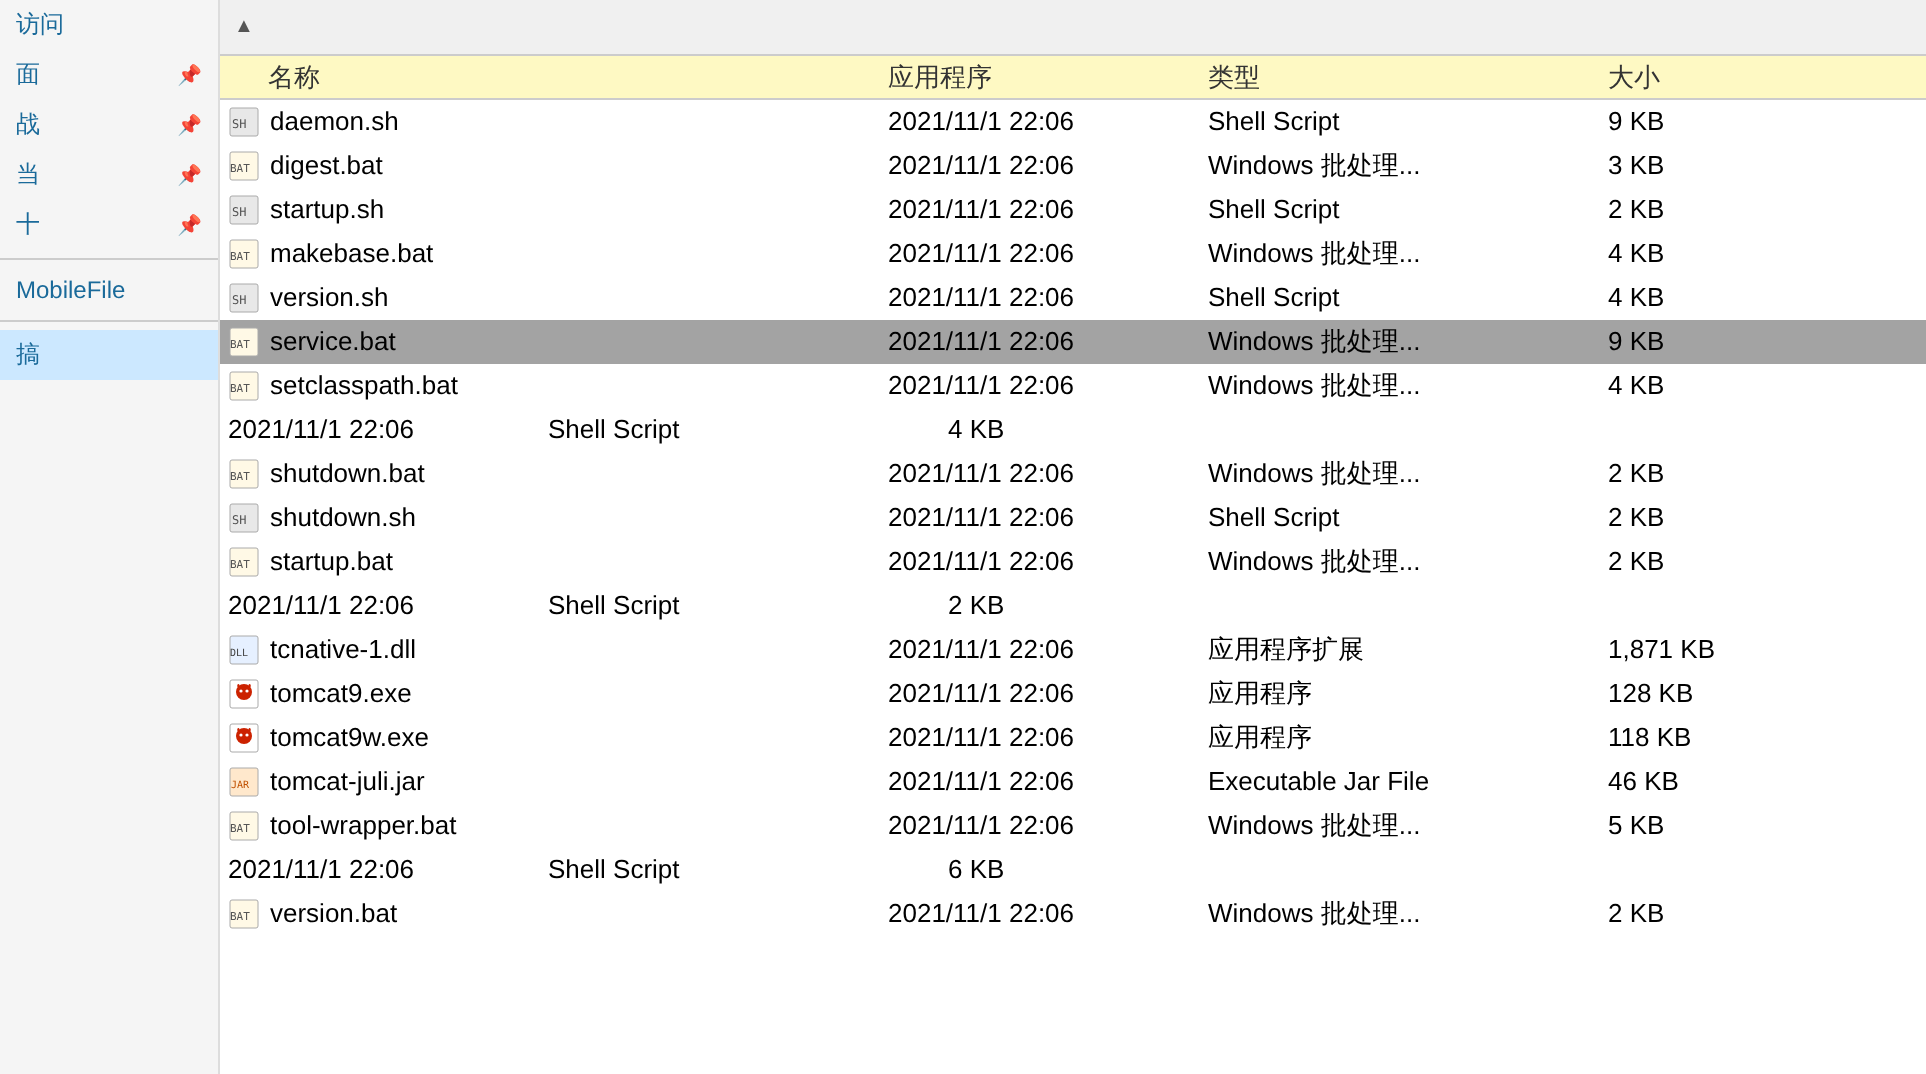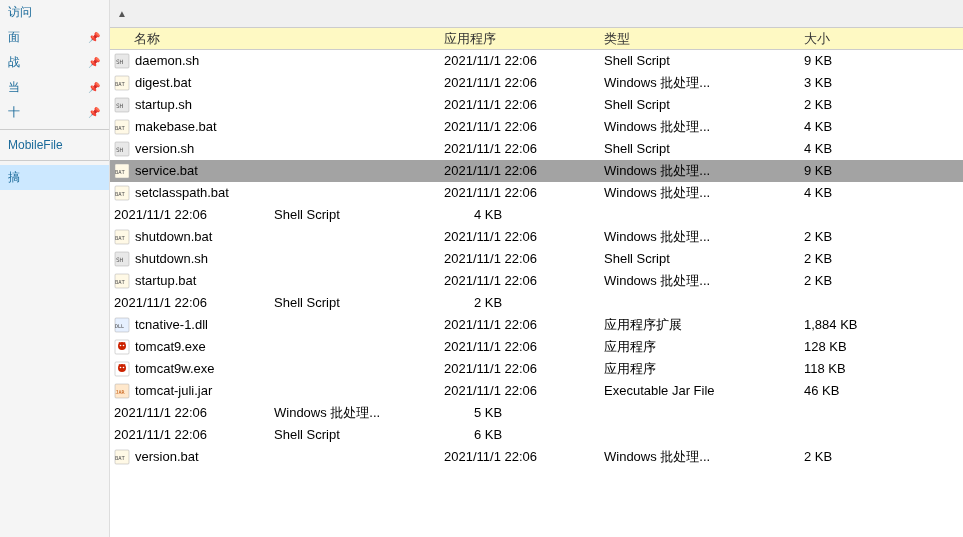--- a/index.html
+++ b/index.html
@@ -361,21 +361,21 @@
             <span class="icon-sh">
               <svg viewBox="0 0 16 16" xmlns="http://www.w3.org/2000/svg">
       <rect x="1" y="1" width="14" height="14" rx="1" fill="#e6f0ff" stroke="#aaa" stroke-width="0.5"></rect>
       <text x="1" y="11" font-size="5" fill="#444" font-family="monospace">DLL</text>
     </svg>
             </span>
             <span>tcnative-1.dll</span>
           </div>
           <div class="file-cell-date">2021/11/1 22:06</div>
           <div class="file-cell-type">应用程序扩展</div>
-          <div class="file-cell-size">1,884 KB</div>
+          <div class="file-cell-size">1,871 KB</div>
         </div>
         <div class="file-row">
           <div class="file-cell-name">
             <span class="icon-sh">
               <svg viewBox="0 0 16 16" xmlns="http://www.w3.org/2000/svg">
       <rect x="1" y="1" width="14" height="14" rx="1" fill="#fff" stroke="#aaa" stroke-width="0.5"></rect>
       <circle cx="8" cy="7" r="4" fill="#cc2200"></circle>
       <path d="M5 5 Q4 3 5.5 3 Q6 5 8 5 Q10 5 10.5 3 Q12 3 11 5" fill="#cc2200"></path>
       <circle cx="6.5" cy="6.5" r="0.8" fill="white"></circle>
       <circle cx="9.5" cy="6.5" r="0.8" fill="white"></circle>
@@ -412,20 +412,29 @@
       <text x="1.5" y="11" font-size="5" fill="#c05000" font-family="monospace">JAR</text>
     </svg>
             </span>
             <span>tomcat-juli.jar</span>
           </div>
           <div class="file-cell-date">2021/11/1 22:06</div>
           <div class="file-cell-type">Executable Jar File</div>
           <div class="file-cell-size">46 KB</div>
         </div>
         <div class="file-row">
+          <div class="file-cell-name">
+            <span class="icon-sh">
+              <svg viewBox="0 0 16 16" xmlns="http://www.w3.org/2000/svg">
+      <rect x="1" y="1" width="14" height="14" rx="1" fill="#fff9e6" stroke="#aaa" stroke-width="0.5"></rect>
+      <text x="1" y="11" font-size="5.5" fill="#555" font-family="monospace">BAT</text>
+    </svg>
+            </span>
+            <span>tool-wrapper.bat</span>
+          </div>
           <div class="file-cell-date">2021/11/1 22:06</div>
           <div class="file-cell-type">Windows 批处理...</div>
           <div class="file-cell-size">5 KB</div>
         </div>
         <div class="file-row">
           <div class="file-cell-date">2021/11/1 22:06</div>
           <div class="file-cell-type">Shell Script</div>
           <div class="file-cell-size">6 KB</div>
         </div>
         <div class="file-row">

